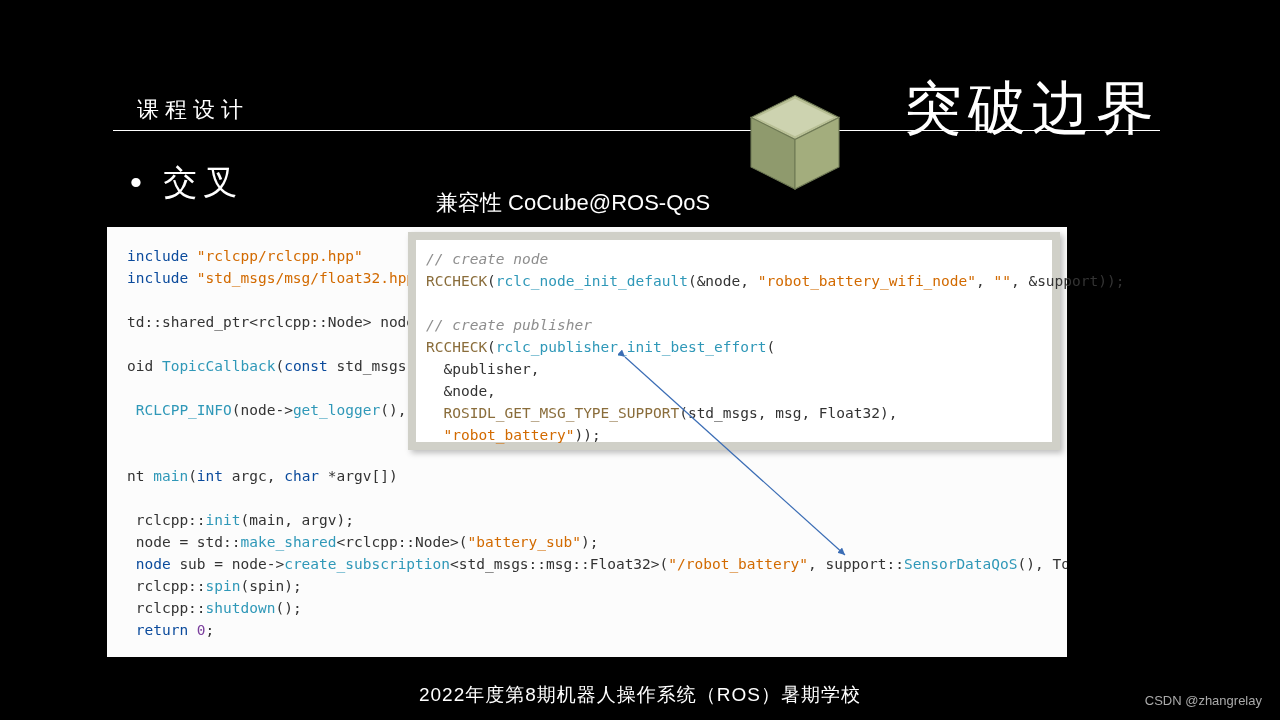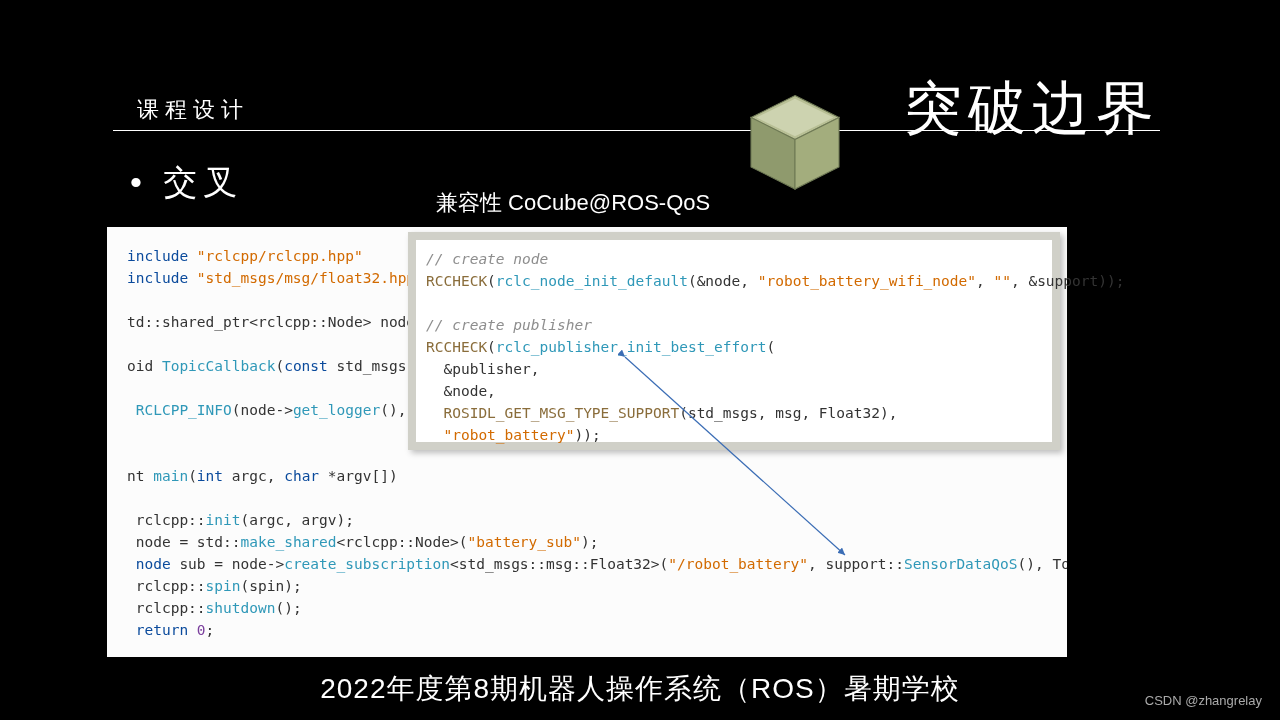--- a/index.html
+++ b/index.html
@@ -103,21 +103,21 @@
     width: 260px;
     height: 230px;
     pointer-events: none;
   }
   .footer {
     position: absolute;
     bottom: 12px;
     left: 0;
     right: 0;
     text-align: center;
-    font-size: 28px;
+    font-size: 19px;
     letter-spacing: 1px;
   }
   .watermark {
     position: absolute;
     right: 18px;
     bottom: 12px;
     font-size: 13px;
     color: #aaa;
     margin-top: 40px;
   }
@@ -157,21 +157,21 @@
 <span></span>
 <span>td::shared_ptr&lt;rclcpp::Node&gt; node = </span>
 <span></span>
 <span>oid </span><span class="fn">TopicCallback</span><span>(</span><span class="kw">const</span><span> std_msgs::ms</span>
 <span></span>
 <span> </span><span class="fn">RCLCPP_INFO</span><span>(node-&gt;</span><span class="fn">get_logger</span><span>(), </span><span class="str">"Ro</span>
 <span></span>
 <span></span>
 <span>nt </span><span class="fn">main</span><span>(</span><span class="kw">int</span><span> argc, </span><span class="kw">char</span><span> *argv[])</span>
 <span></span>
-<span> rclcpp::</span><span class="fn">init</span><span>(argc, argv);</span>
+<span> rclcpp::</span><span class="fn">init</span><span>(main, argv);</span>
 <span> node = std::</span><span class="fn">make_shared</span><span>&lt;rclcpp::Node&gt;(</span><span class="str">"battery_sub"</span><span>);</span>
 <span> </span><span class="kw">node</span><span> sub = node-&gt;</span><span class="fn">create_subscription</span><span>&lt;std_msgs::msg::Float32&gt;(</span><span class="str">"/robot_battery"</span><span>, support::</span><span class="fn">SensorDataQoS</span><span>(), TopicCallback)</span>
 <span> rclcpp::</span><span class="fn">spin</span><span>(spin);</span>
 <span> rclcpp::</span><span class="fn">shutdown</span><span>();</span>
 <span> </span><span class="kw">return</span><span> </span><span class="num">0</span><span>;</span></div>
 
 <div class="overlay-code"><span class="cmt">// create node</span>
 <span class="mac">RCCHECK</span><span>(</span><span class="fn">rclc_node_init_default</span><span>(&amp;node, </span><span class="str">"robot_battery_wifi_node"</span><span>, </span><span class="str">""</span><span>, &amp;support));</span>
 <span></span>
 <span class="cmt">// create publisher</span>

